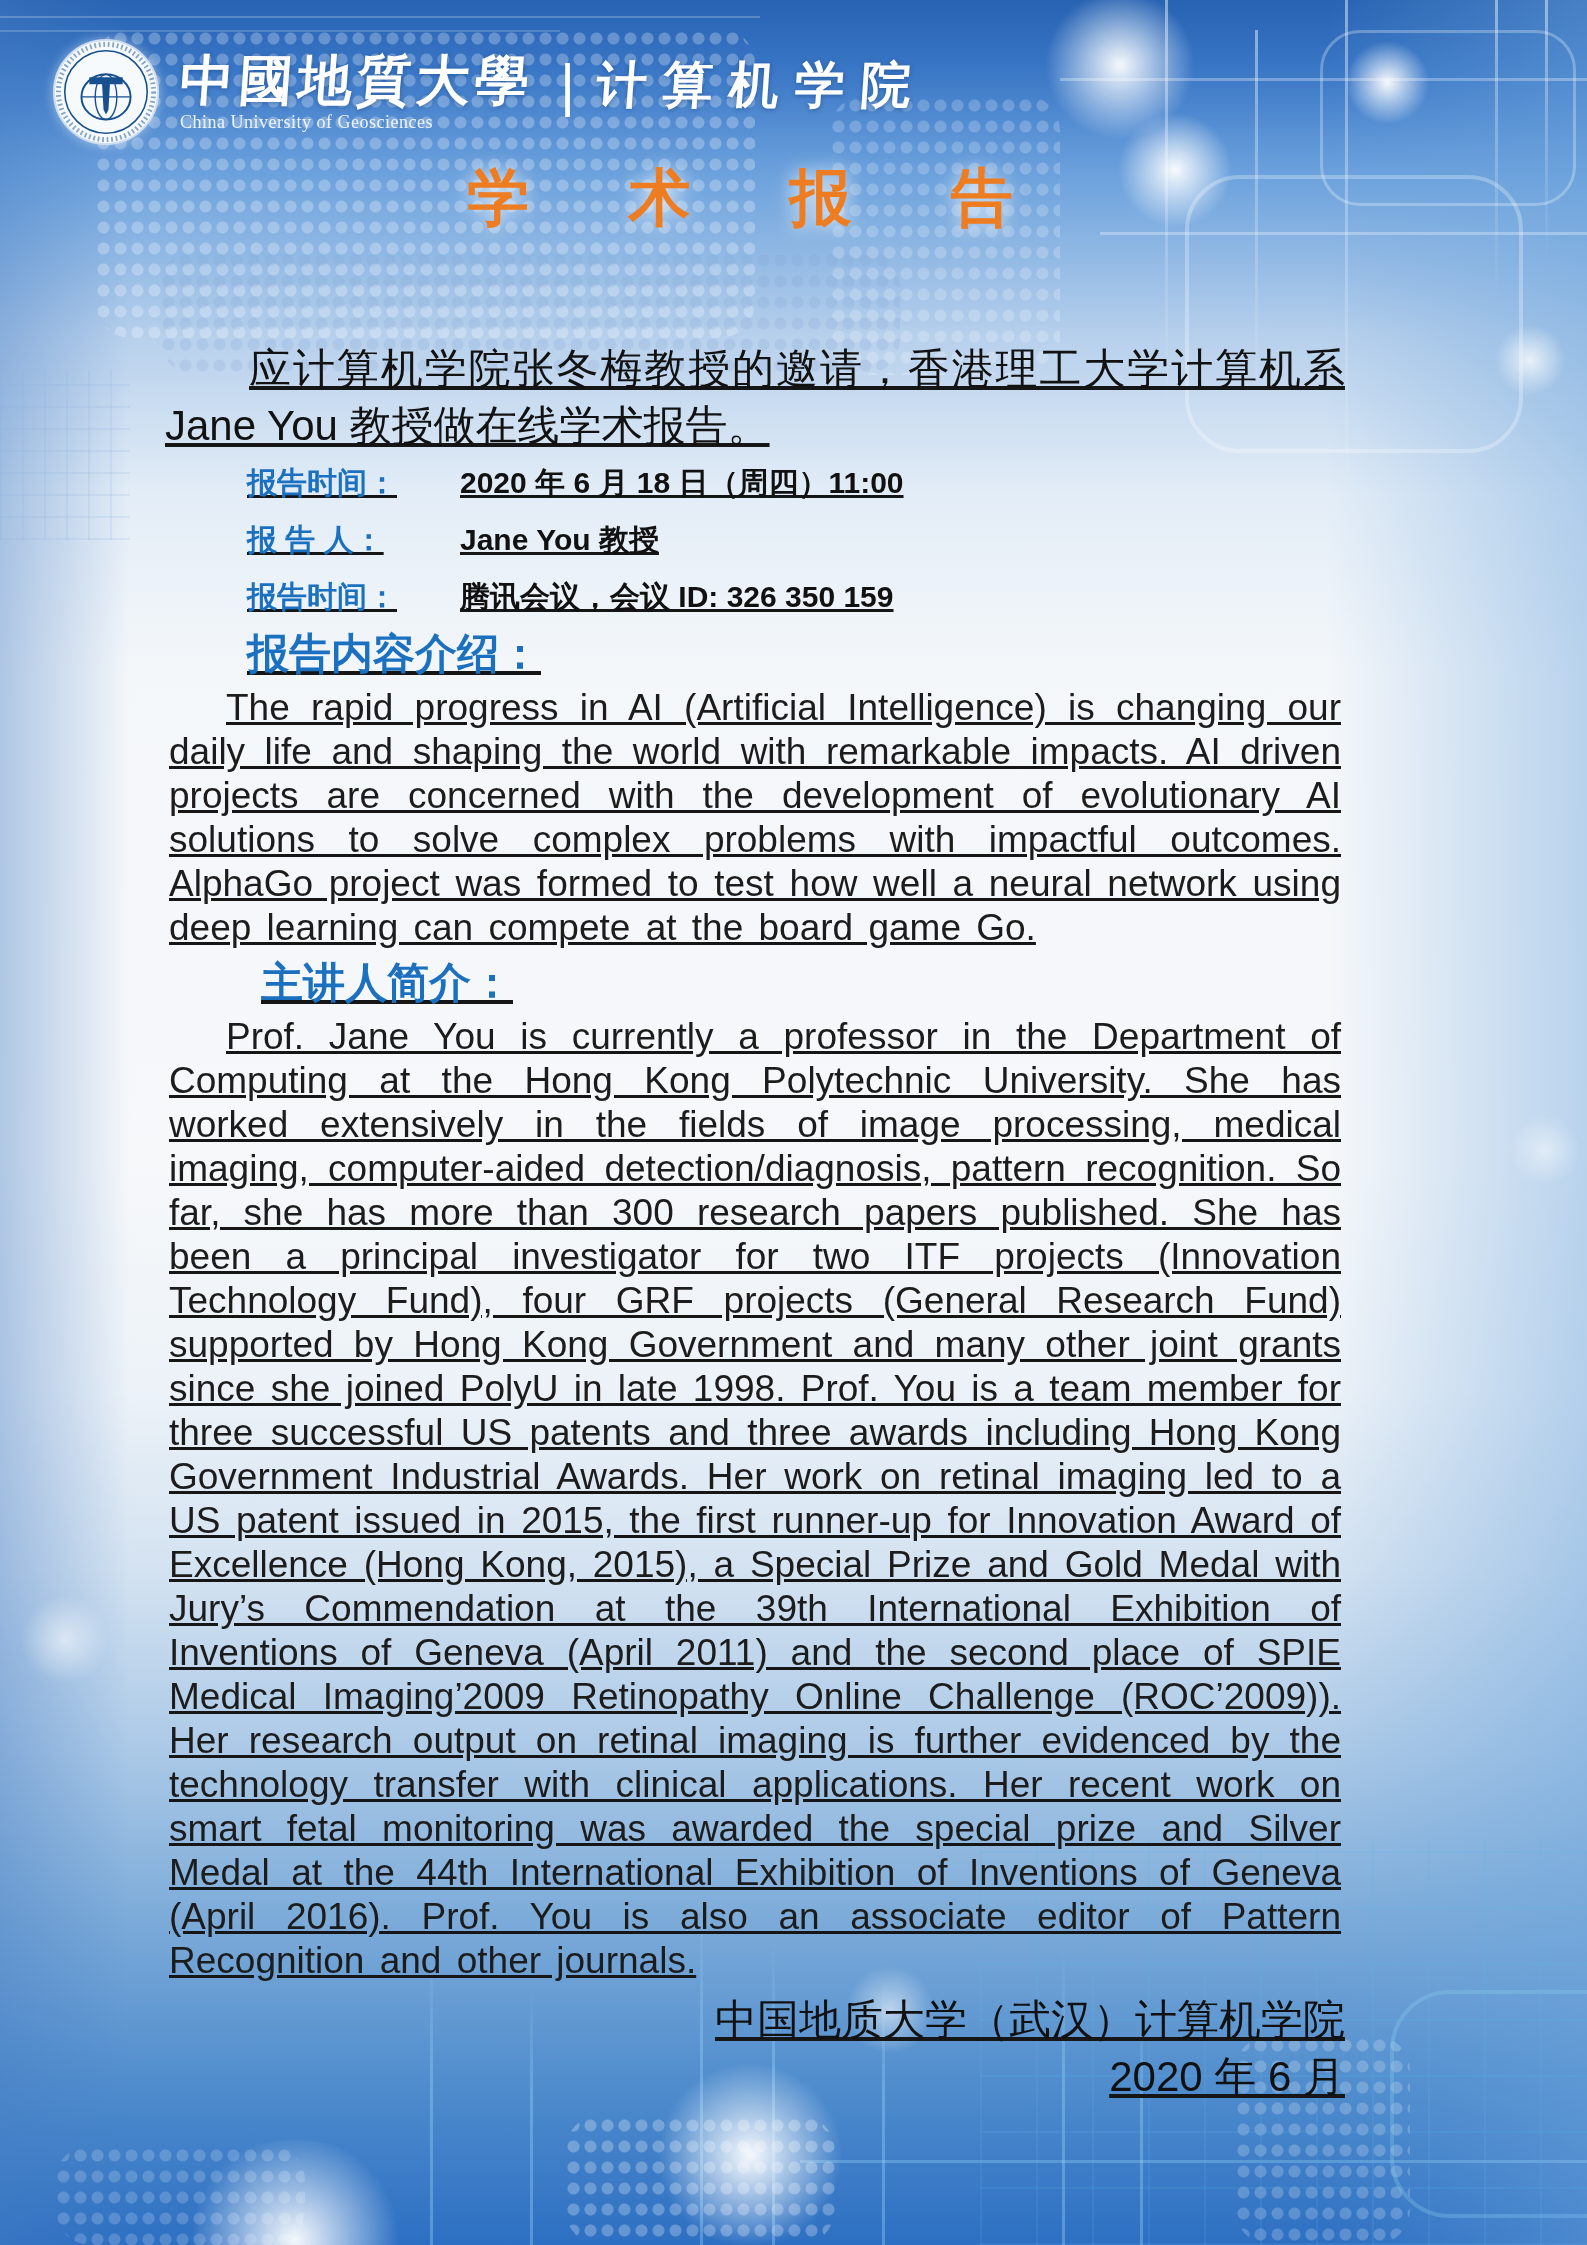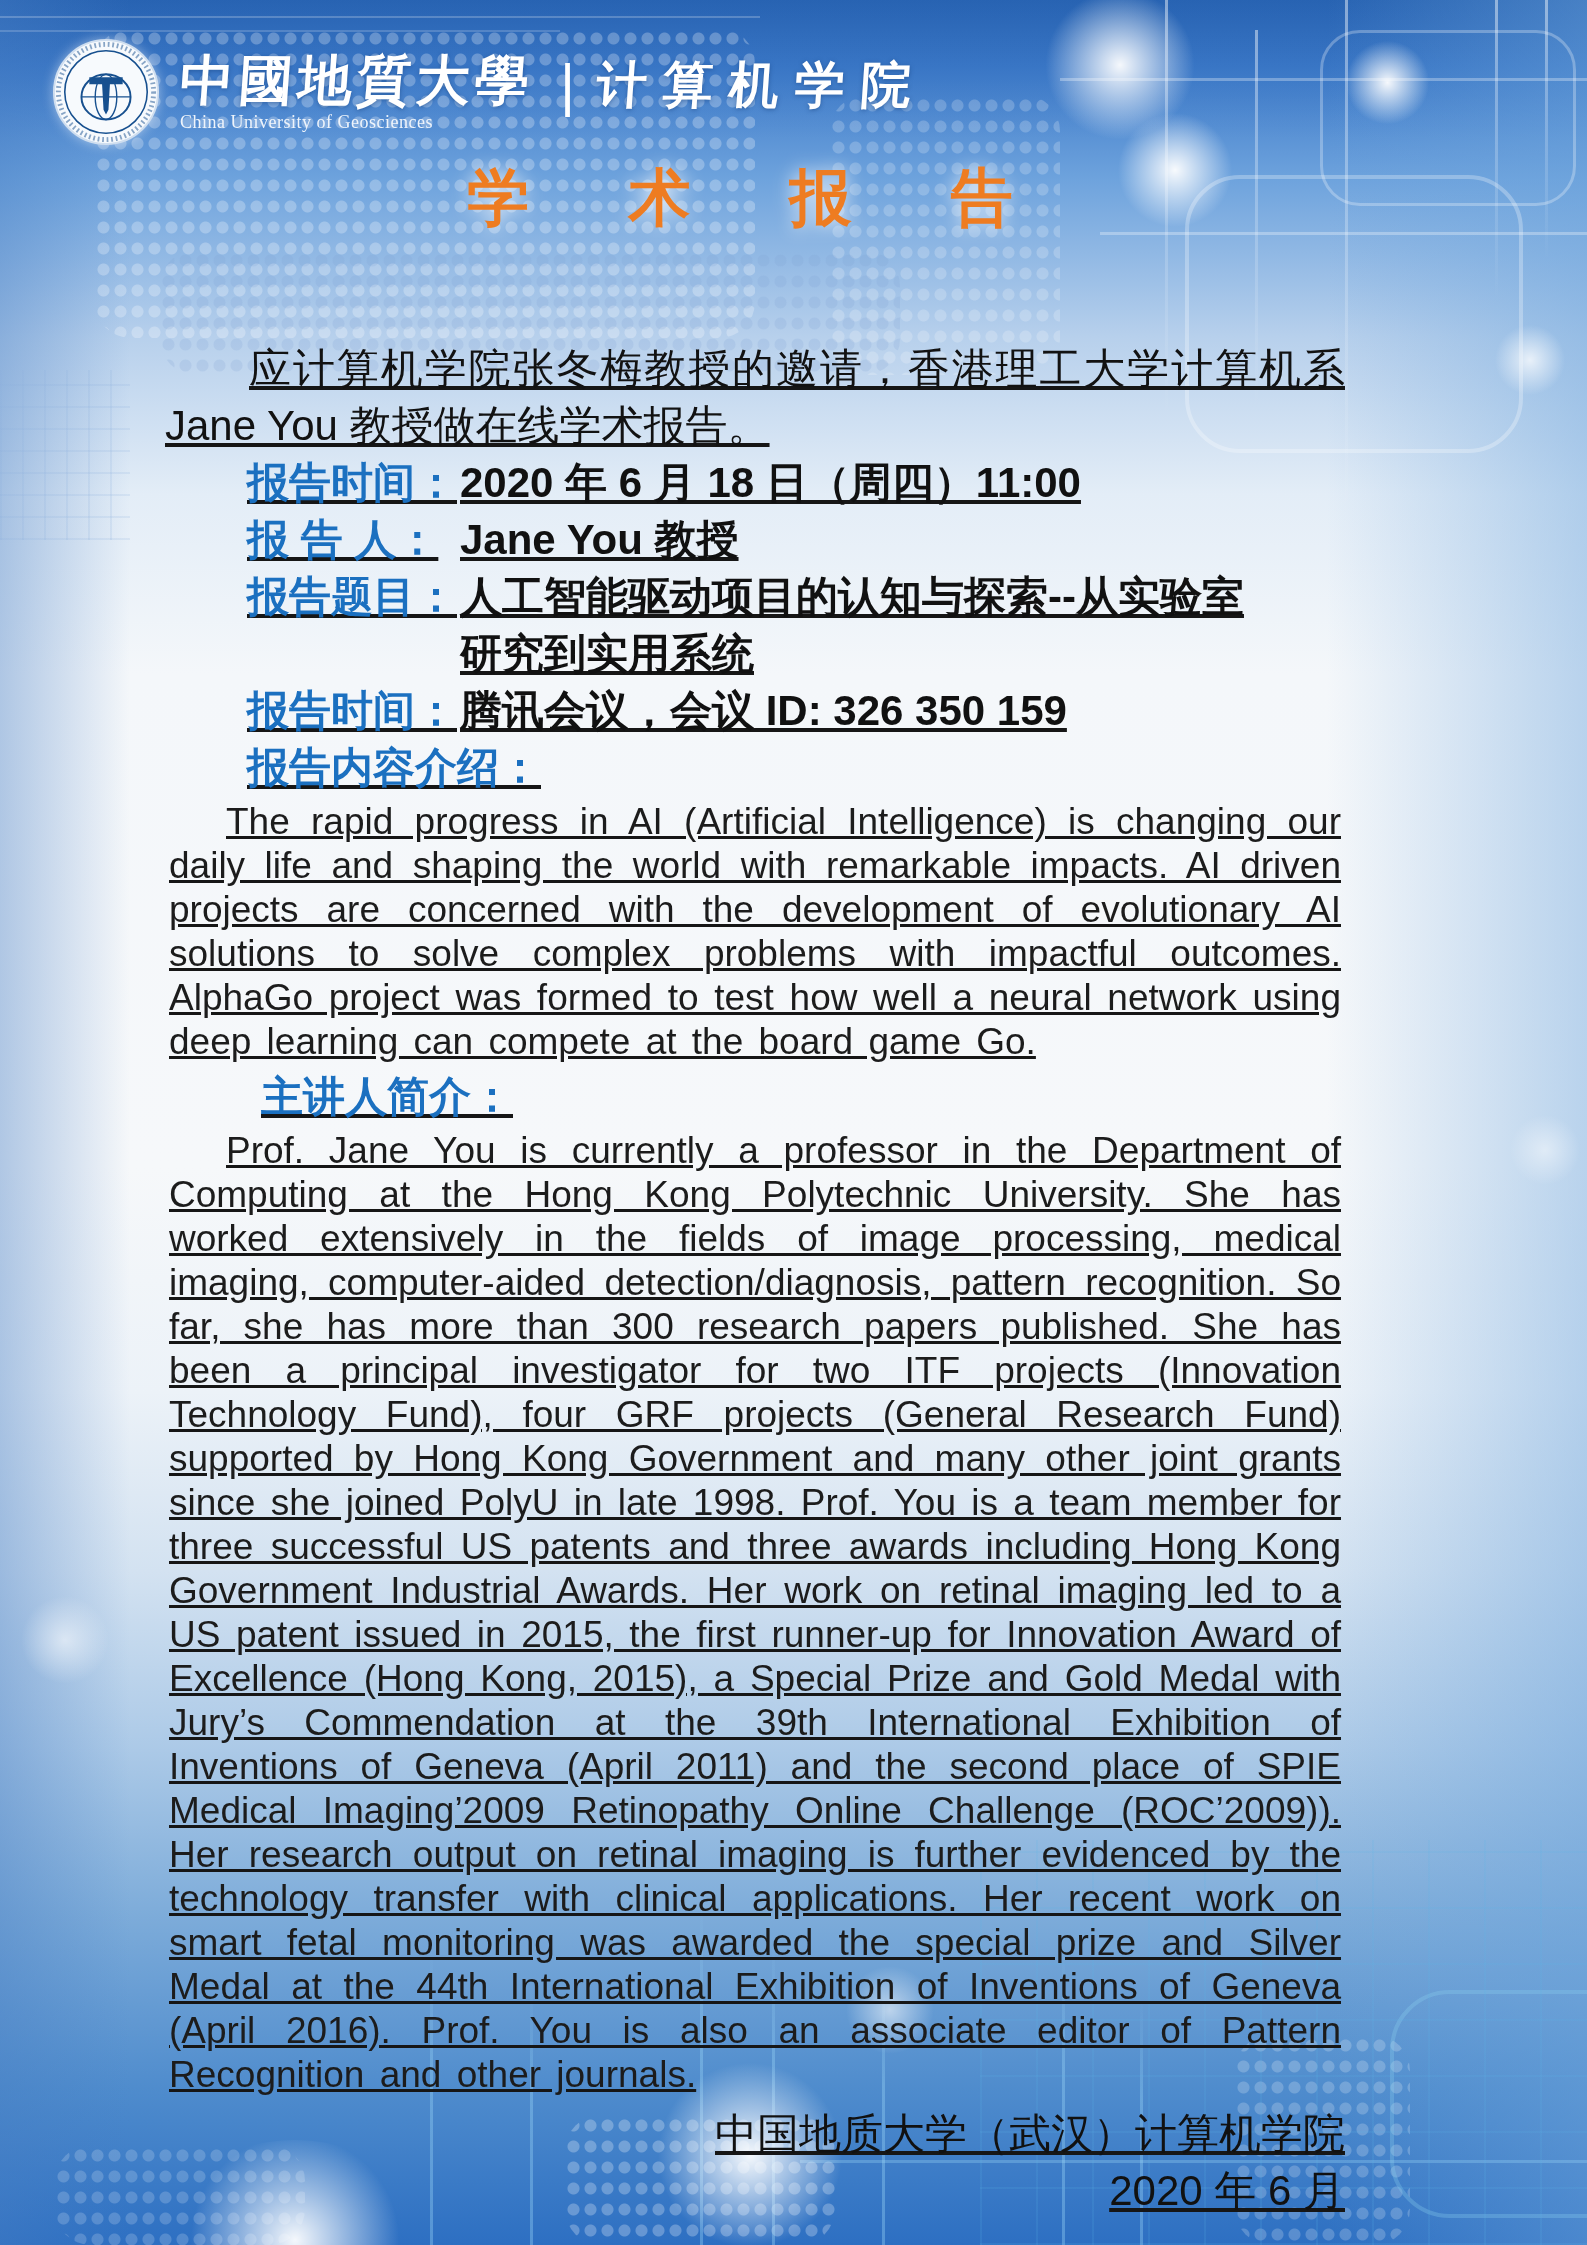--- a/index.html
+++ b/index.html
@@ -128,21 +128,21 @@
   }
 
   
   .content { position: absolute; left: 165px; top: 340px; width: 1180px; text-decoration: underline; }
   .zh { font-family: "Liberation Sans", serif; }
   .intro {
     margin: 0; font-size: 42px; line-height: 57px;
     text-indent: 84px; text-align: justify; color: #121212;
   }
   .details { margin-left: 82px; }
-  .detail-row { display: flex; font-size: 42px; line-height: 57px; }
+  .detail-row { display: flex; font-size: 30px; line-height: 57px; }
   .detail-label { color: #1b70c0; font-weight: 700; min-width: 213px; white-space: nowrap; }
   .detail-value { font-weight: 700; white-space: pre-line; color: #111111; }
   .heading {
     font-size: 42px; line-height: 57px; font-weight: 700;
     color: #1b70c0; margin-left: 82px;
   }
   .heading2 { margin-left: 96px; }
   .para {
     margin: 4px; font-family: "Liberation Sans", sans-serif;
     font-size: 37px; line-height: 44px; word-spacing: 5px;
@@ -222,25 +222,20 @@
     <div class="details">
       <div class="detail-row zh">
         <span class="detail-label">报告时间：</span>
         <span class="detail-value">2020 年 6 月 18 日（周四）11:00</span>
       </div>
       <div class="detail-row zh">
         <span class="detail-label">报 告 人：</span>
         <span class="detail-value">Jane You 教授</span>
       </div>
       <div class="detail-row zh">
-        <span class="detail-label">报告题目：</span>
-        <span class="detail-value">人工智能驱动项目的认知与探索--从实验室
-研究到实用系统</span>
-      </div>
-      <div class="detail-row zh">
         <span class="detail-label">报告时间：</span>
         <span class="detail-value">腾讯会议，会议 ID: 326 350 159</span>
       </div>
     </div>
 
     <div class="heading zh">报告内容介绍：</div>
     <p class="para">The rapid progress in AI (Artificial Intelligence) is changing our daily life and shaping the world with remarkable impacts. AI driven projects are concerned with the development of evolutionary AI solutions to solve complex problems with impactful outcomes. AlphaGo project was formed to test how well a neural network using deep learning can compete at the board game Go.</p>
 
     <div class="heading heading2 zh">主讲人简介：</div>
     <p class="para">Prof. Jane You is currently a professor in the Department of Computing at the Hong Kong Polytechnic University. She has worked extensively in the fields of image processing, medical imaging, computer-aided detection/diagnosis, pattern recognition. So far, she has more than 300 research papers published. She has been a principal investigator for two ITF projects (Innovation Technology Fund), four GRF projects (General Research Fund) supported by Hong Kong Government and many other joint grants since she joined PolyU in late 1998. Prof. You is a team member for three successful US patents and three awards including Hong Kong Government Industrial Awards. Her work on retinal imaging led to a US patent issued in 2015, the first runner-up for Innovation Award of Excellence (Hong Kong, 2015), a Special Prize and Gold Medal with Jury’s Commendation at the 39th International Exhibition of Inventions of Geneva (April 2011) and the second place of SPIE Medical Imaging’2009 Retinopathy Online Challenge (ROC’2009)). Her research output on retinal imaging is further evidenced by the technology transfer with clinical applications. Her recent work on smart fetal monitoring was awarded the special prize and Silver Medal at the 44th International Exhibition of Inventions of Geneva (April 2016). Prof. You is also an associate editor of Pattern Recognition and other journals.</p>

